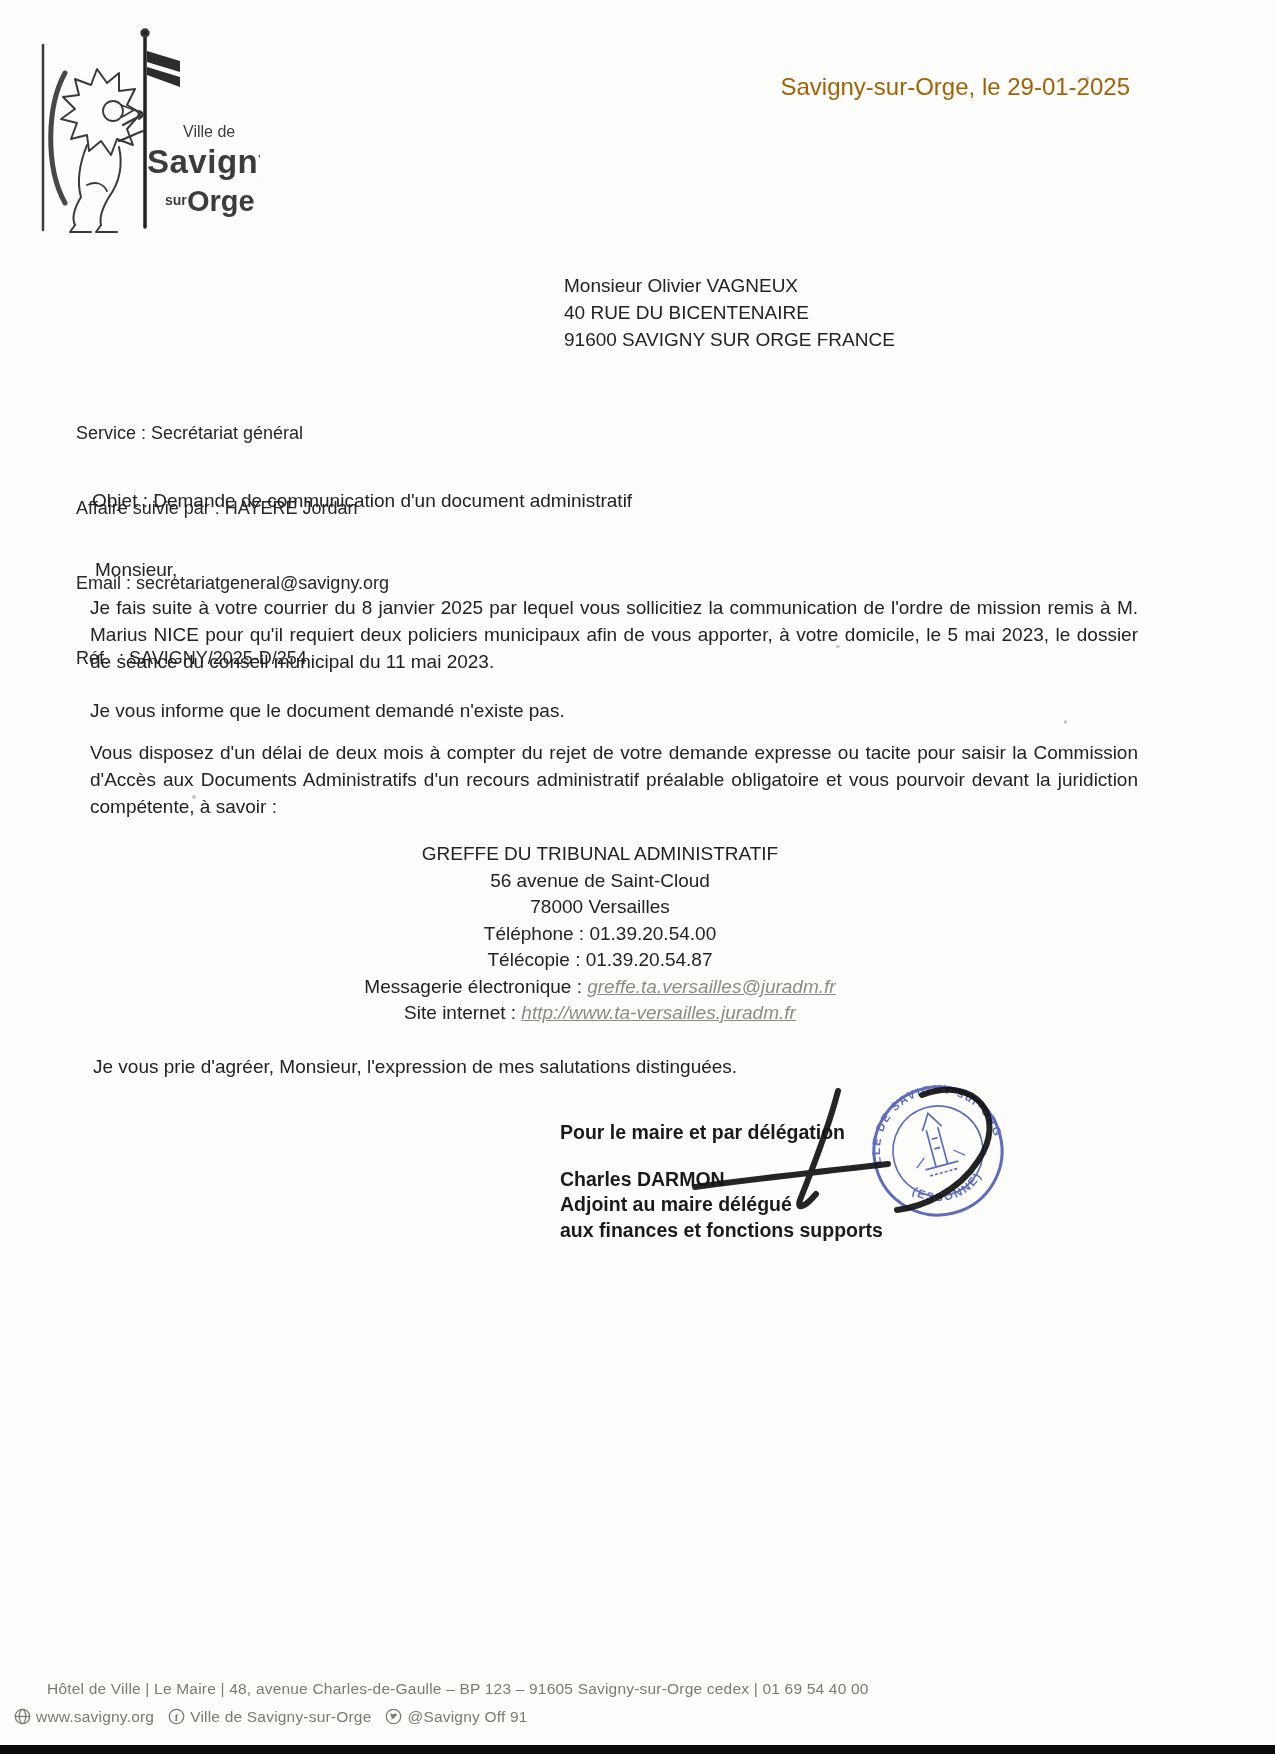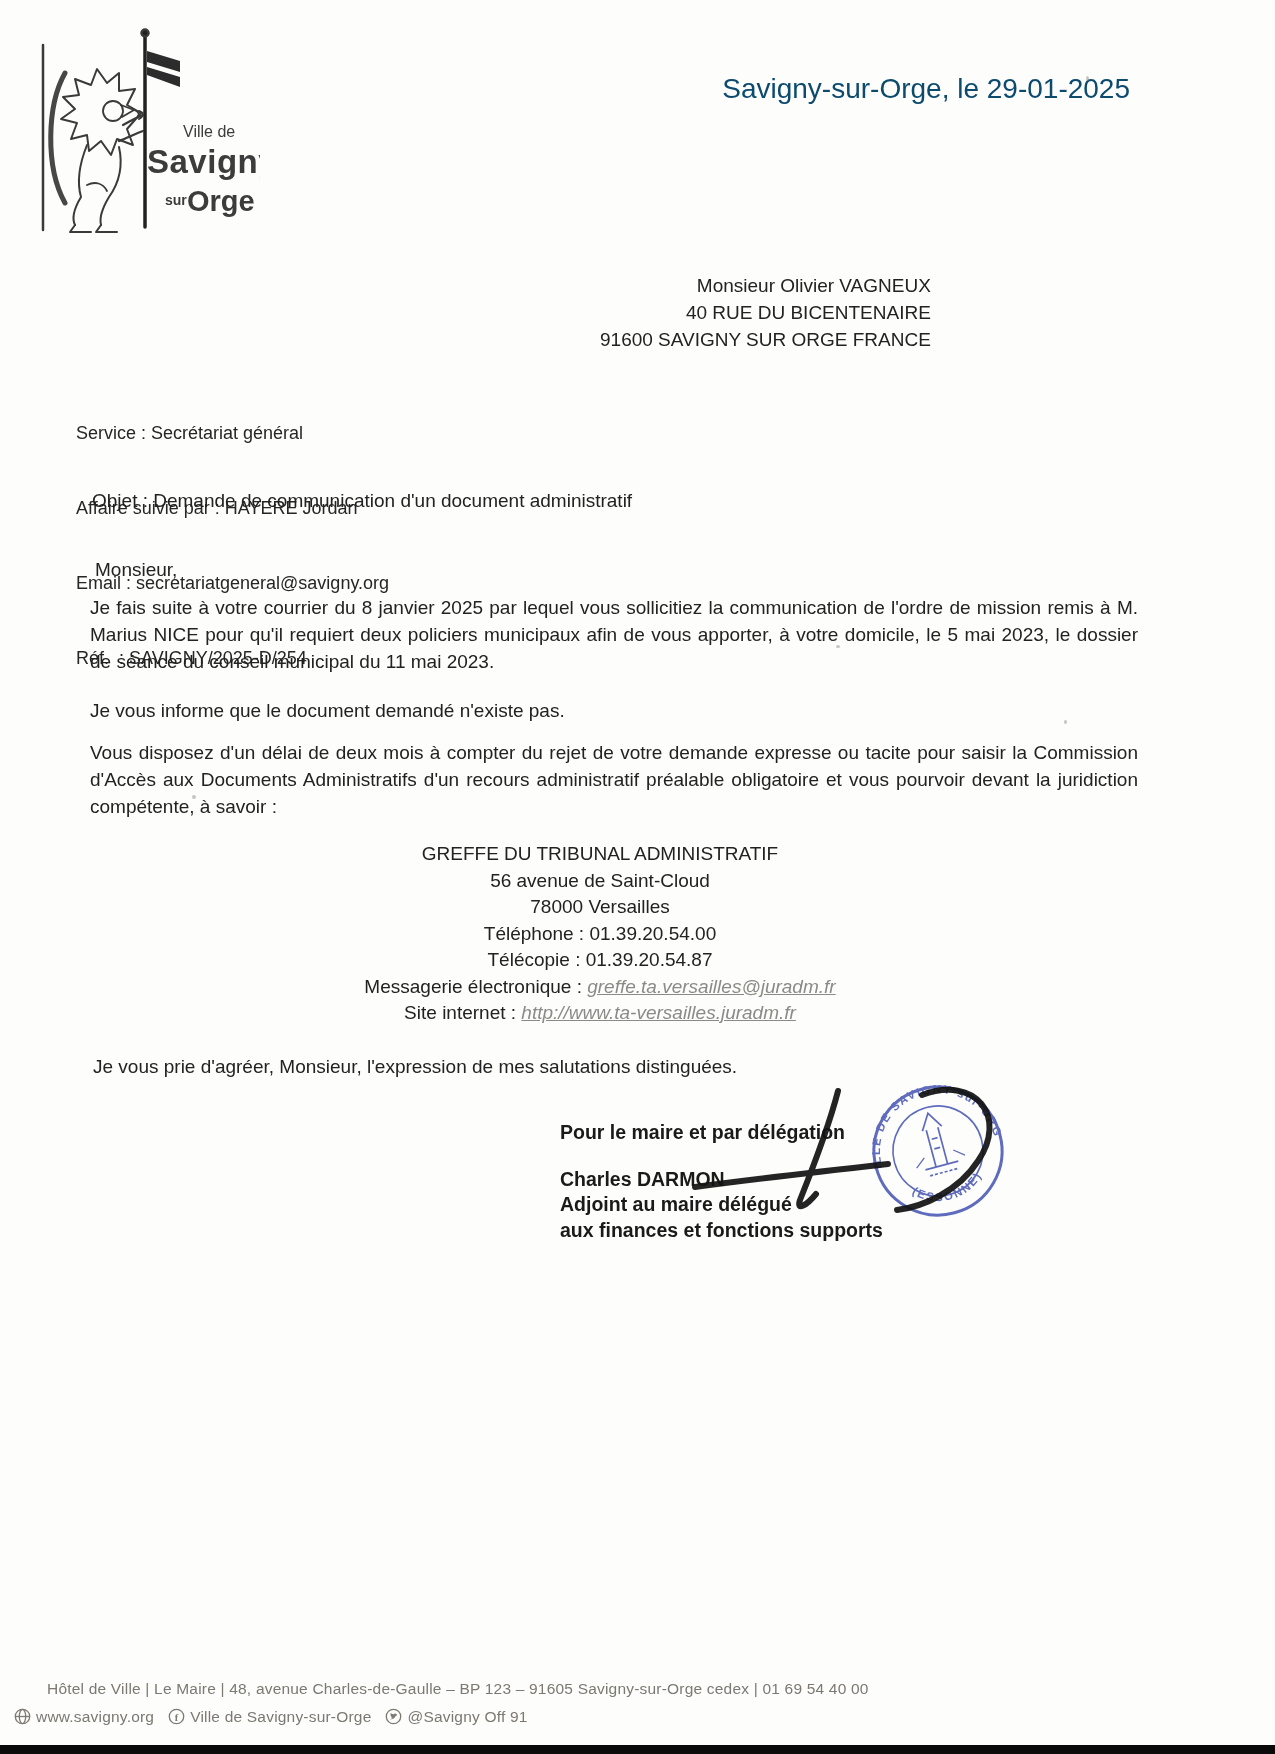--- a/index.html
+++ b/index.html
@@ -62,23 +62,23 @@
         <path stroke-width="2" d="M66 200 L61 207 L82 207"></path>
       </g>
 
       <text x="148" y="112" font-size="16" fill="#3c3c3c" font-family="Liberation Sans, sans-serif">Ville de</text>
       <text x="112" y="148" font-size="33" font-weight="600" fill="#3c3c3c" letter-spacing="0.5" font-family="Liberation Sans, sans-serif">Savigny</text>
       <text x="130" y="180" font-size="14" font-weight="600" fill="#3c3c3c" font-family="Liberation Sans, sans-serif">sur</text>
       <text x="152" y="186" font-size="29" font-weight="600" fill="#3c3c3c" font-family="Liberation Sans, sans-serif">Orge</text>
     </svg>
   </div>
 
-  <div class="abs" style="top:73px;right:145px;font-size:28px;color:#0c4a6e;">Savigny-sur-Orge, le 29-01-2025</div>
+  <div class="abs" style="top:73px;right:145px;font-size:24px;color:#a16207;">Savigny-sur-Orge, le 29-01-2025</div>
 
-  <div class="abs recipient-block" style="left:600px;top:272px;text-align:right;">
+  <div class="abs recipient-block" style="left:564px;top:272px;">
     <div>Monsieur Olivier VAGNEUX</div>
     <div>40 RUE DU BICENTENAIRE</div>
     <div>91600 SAVIGNY SUR ORGE FRANCE</div>
   </div>
 
   <div class="abs sender-block" style="left:76px;top:371px;">
     <div>Service : Secrétariat général</div>
     <div>Affaire suivie par : HAYERE Jordan</div>
     <div>Email : secretariatgeneral@savigny.org</div>
     <div>Réf.  : SAVIGNY/2025-D/254</div>

